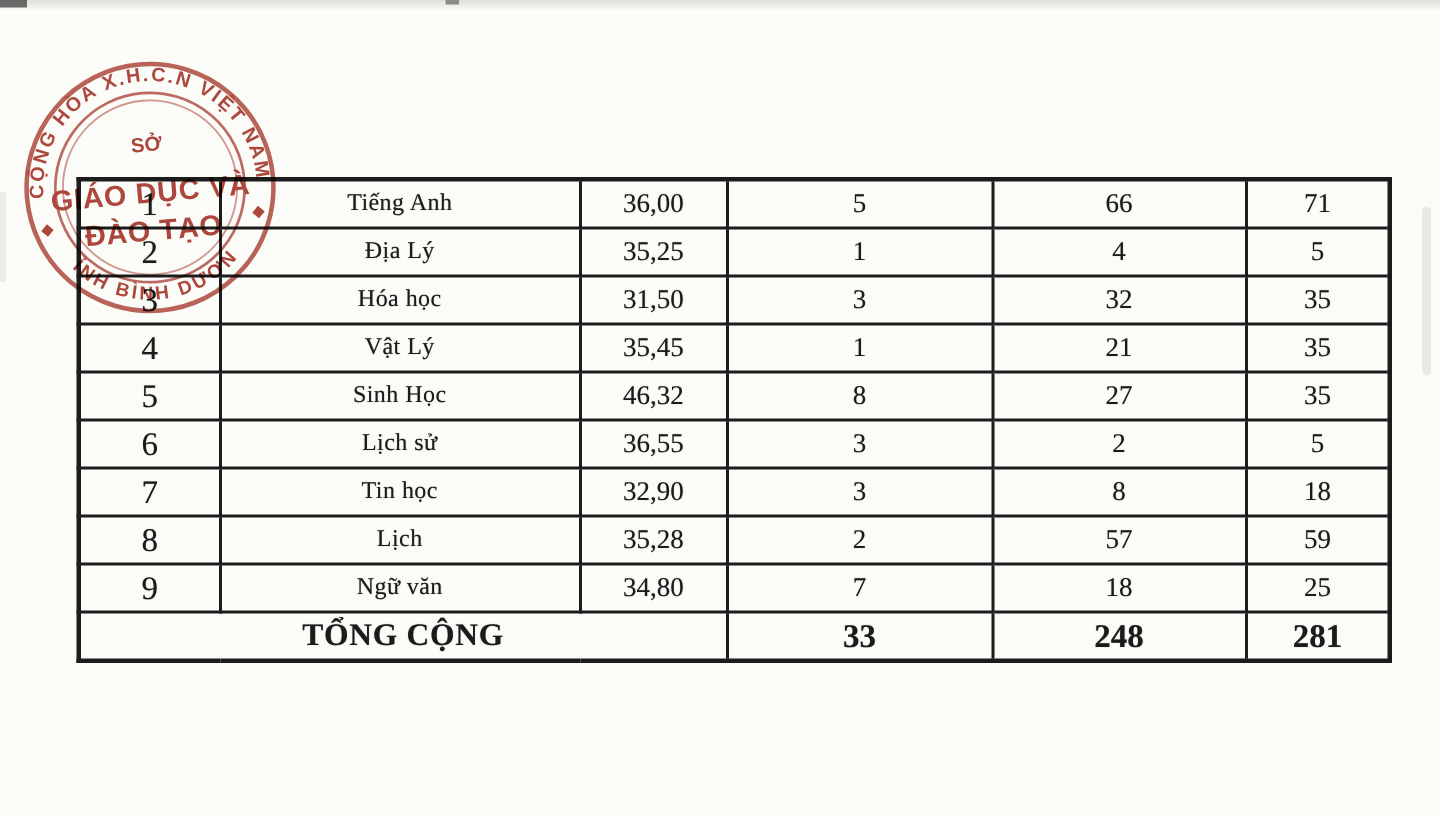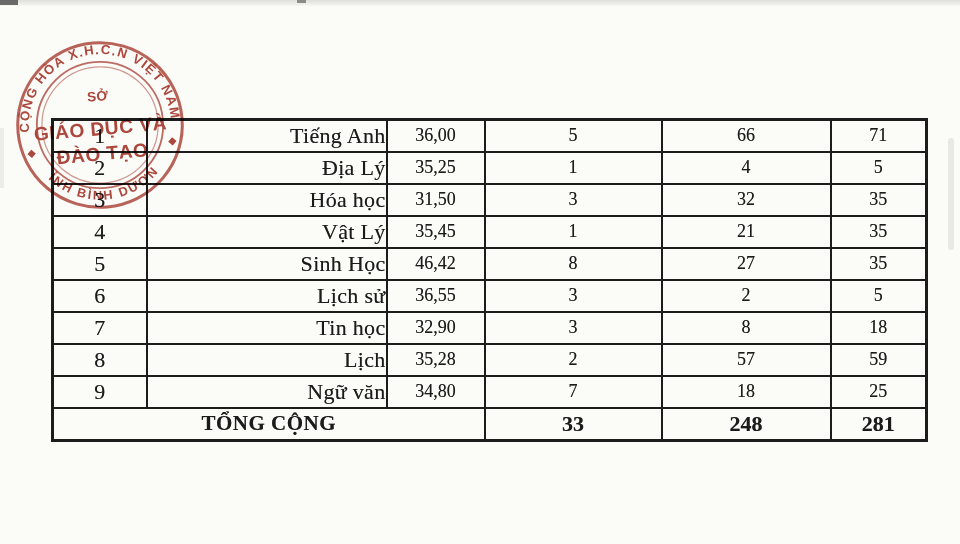--- a/index.html
+++ b/index.html
@@ -43,21 +43,21 @@
   tr.foot{height:33px;}
 
   .h-stt{font-size:20px;text-align:center;}
   .h-mon{font-size:23px;text-align:center;letter-spacing:1px;}
   .h-score{font-size:17px;text-align:center;line-height:1.2;font-weight:bold;}
   .h-direct{font-size:19px;text-align:center;vertical-align:bottom;padding-bottom:6px;}
   .h-admit{font-size:14.5px;text-align:center;vertical-align:bottom;padding-bottom:9px;}
   .h-total{font-size:17.5px;text-align:left;padding-left:12px;line-height:1.25;font-weight:bold;}
 
   .c-stt{font-size:22px;text-align:center;}
-  .c-sub{font-size:22px;text-align:right;padding-left:10px;letter-spacing:.3px;}
+  .c-sub{font-size:16px;text-align:center;padding-left:10px;letter-spacing:.3px;}
   .c-num{font-size:18px;text-align:center;}
 
   .f-label{font-size:21px;font-weight:bold;text-align:center;padding-right:95px;letter-spacing:.5px;margin-top:36px;}
   .f-num{font-size:22px;font-weight:bold;text-align:center;}
 
   .stamp{
     position:absolute;left:-6px;top:19px;width:212px;height:212px;
     mix-blend-mode:multiply;opacity:.92;
   }
   .stamp text{font-family:"Liberation Sans", sans-serif;font-weight:bold;fill:#a8382d;}
@@ -113,21 +113,21 @@
         <td class="c-stt">4</td>
         <td class="c-sub">Vật Lý</td>
         <td class="c-num">35,45</td>
         <td class="c-num">1</td>
         <td class="c-num">21</td>
         <td class="c-num">35</td>
       </tr>
       <tr class="row">
         <td class="c-stt">5</td>
         <td class="c-sub">Sinh Học</td>
-        <td class="c-num">46,42</td>
+        <td class="c-num">46,32</td>
         <td class="c-num">8</td>
         <td class="c-num">27</td>
         <td class="c-num">35</td>
       </tr>
       <tr class="row">
         <td class="c-stt">6</td>
         <td class="c-sub">Lịch sử</td>
         <td class="c-num">36,55</td>
         <td class="c-num">3</td>
         <td class="c-num">2</td>

